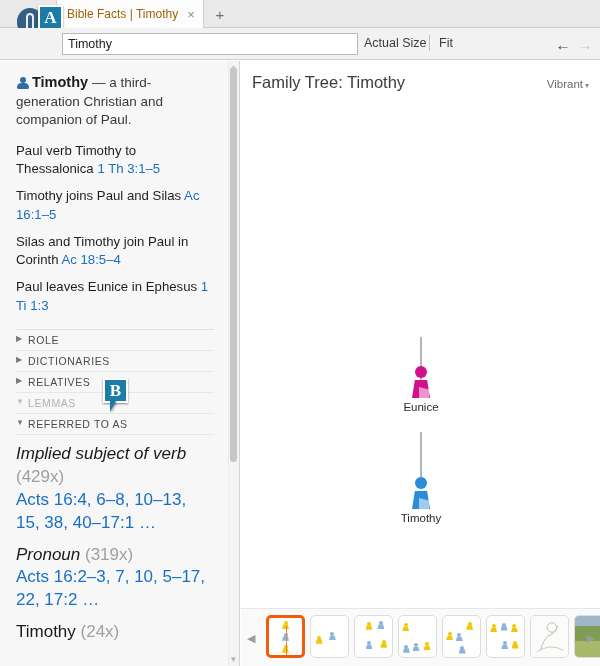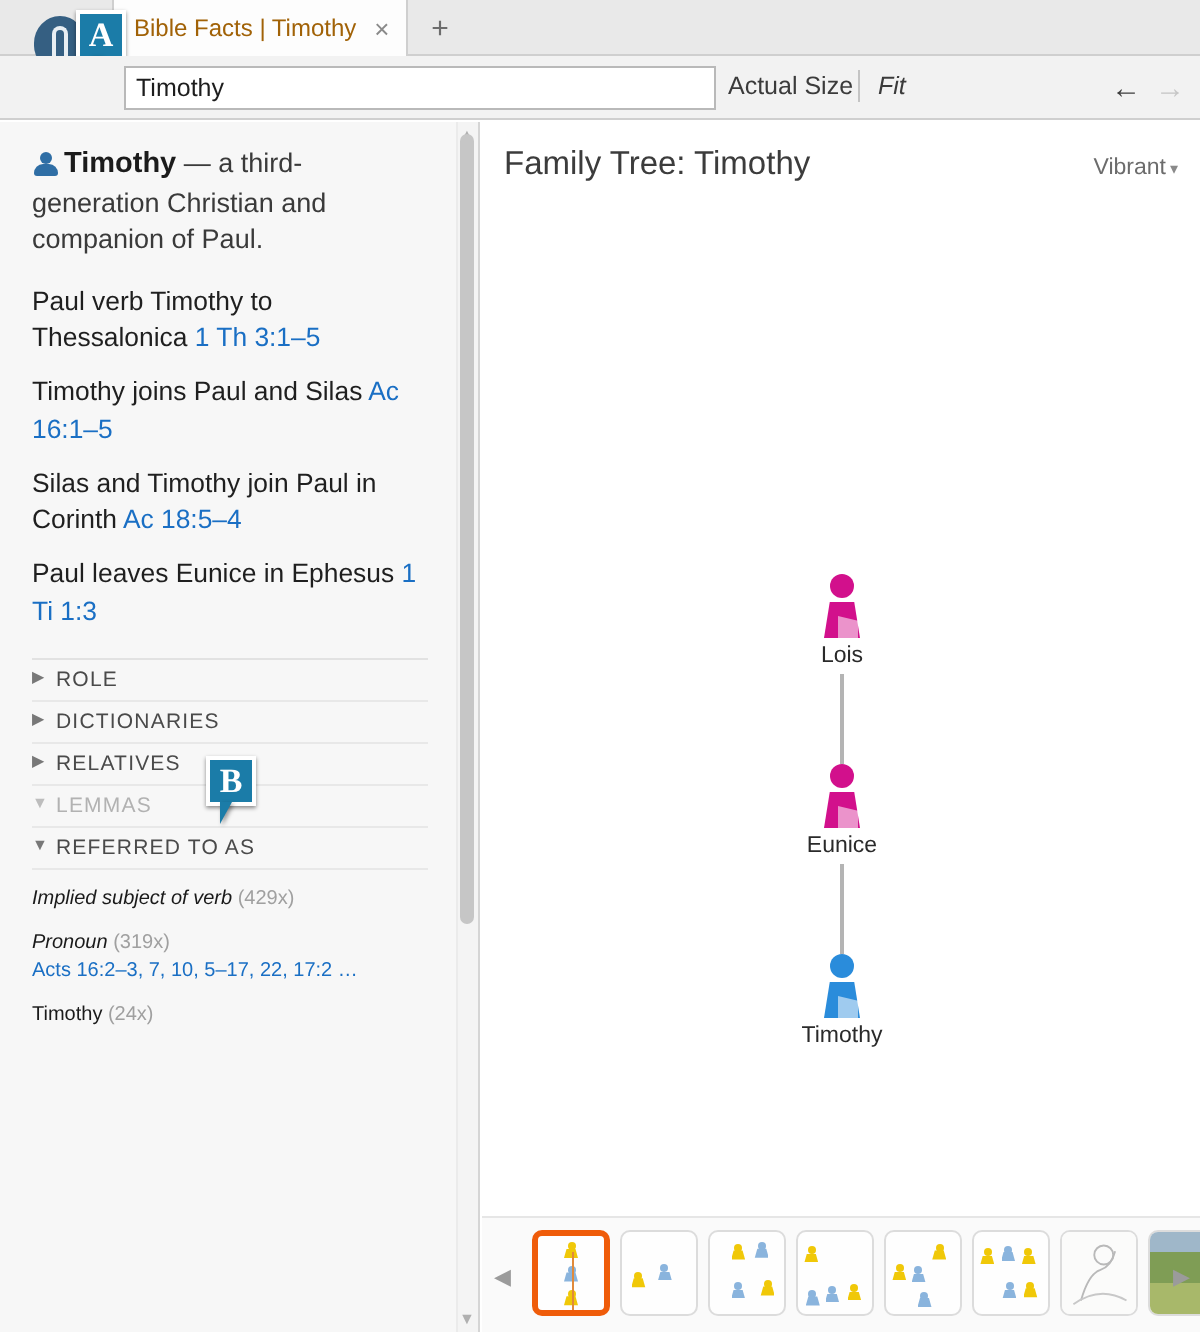--- a/index.html
+++ b/index.html
@@ -102,21 +102,21 @@
     background: #ffffff; border: 1px solid #b9b9b9;
     font-size: 12.5px; color: #1d1d1d;
     padding: 0 5px; line-height: 20px;
     font-family: "Liberation Sans", sans-serif;
   }
   .tbtn {
     position: absolute; top: 8px; font-size: 12.5px; color: #3b3b3b;
     white-space: nowrap;
   }
   #btn-actual { left: 364px; }
-  #btn-fit { left: 439px; font-style: italic; }
+  #btn-fit { left: 439px; }
   .tdiv {
     position: absolute; left: 429px; top: 7px; width: 1px; height: 16px;
     background: #c4c4c4;
   }
   .navarrow {
     position: absolute; top: 6px; width: 20px; height: 20px;
     display: flex; align-items: center; justify-content: center;
     font-size: 15px; line-height: 1;
   }
   #nav-back { left: 553px; color: #3d3d3d; }
@@ -162,21 +162,21 @@
     font-size: 10.5px; letter-spacing: .6px; color: #4a4a4a;
   }
   .sec.dim { color: #b2b2b2; }
   .chev {
     display: inline-block; width: 12px; font-size: 8px; color: #787878;
     transform: translateY(-1px);
   }
   .sec.dim .chev { color: #bdbdbd; }
 
   .rta { padding-top: 8px; }
-  .rta-item { padding-bottom: 9px; font-size: 10px; line-height: 1.35; }
+  .rta-item { padding-bottom: 9px; font-size: 17px; line-height: 1.35; }
   .rta-label { font-style: italic; color: #1a1a1a; }
   .rta-label.plain { font-style: normal; }
   .rta-count { color: #a0a0a0; }
   .rta-refs { color: #1a6fc4; }
 
   
   .sb-track {
     position: absolute; right: 0; top: 0; width: 11px; height: 605px;
     background: #f4f4f4; border-left: 1px solid #ebebeb;
   }
@@ -335,21 +335,21 @@
             <span class="chev">▼</span>
             <span>LEMMAS</span>
           </div>
           <div class="sec">
             <span class="chev">▼</span>
             <span>REFERRED TO AS</span>
           </div>
         </div>
 
       <div class="rta" id="rta-list">
-          <div class="rta-item"><span class="rta-label">Implied subject of verb</span><span class="rta-count"> (429x)</span></div>
+          <div class="rta-item"><span class="rta-label">Implied subject of verb</span><span class="rta-count"> (429x)</span><div class="rta-refs">Acts 16:4, 6–8, 10–13, 15, 38, 40–17:1 …</div></div>
           <div class="rta-item"><span class="rta-label">Pronoun</span><span class="rta-count"> (319x)</span><div class="rta-refs">Acts 16:2–3, 7, 10, 5–17, 22, 17:2 …</div></div>
           <div class="rta-item"><span class="rta-label plain">Timothy</span><span class="rta-count"> (24x)</span></div>
         </div>
 
     </div>
 
     <div class="sb-track">
       <div class="sb-arrow" style="top:2px">▲</div>
       <div class="sb-thumb"></div>
       <div class="sb-arrow" style="bottom:2px">▼</div>
@@ -362,30 +362,22 @@
   </div>
 
   <div class="main">
     <div class="main-head">
       <div class="main-title">Family Tree: Timothy</div>
       <div class="vibrant">
         <span>Vibrant</span><span class="cv">▾</span>
       </div>
     </div>
     <div class="tree" id="tree-canvas">
-        <div class="node" style="left: 135px; top: 180px;">
-          <div class="fig">
-            <div class="head" style="background: rgb(210, 16, 140);"></div>
-            <div class="body" style="background: rgb(210, 16, 140);"></div>
-            <div class="skirt" style="background: rgb(255, 255, 255);"></div>
-          </div>
-          <div class="node-label">Lois</div>
-        </div>
         <div class="edge" style="left: 179.3px; top: 230px; height: 45px;"></div>
-        <div class="node" style="left: 135px; top: 275px;">
+        <div class="node" style="left: 135px; top: 259px;">
           <div class="fig">
             <div class="head" style="background: rgb(210, 16, 140);"></div>
             <div class="body" style="background: rgb(210, 16, 140);"></div>
             <div class="skirt" style="background: rgb(255, 255, 255);"></div>
           </div>
           <div class="node-label">Eunice</div>
         </div>
         <div class="edge" style="left: 179.3px; top: 325px; height: 45px;"></div>
         <div class="node" style="left: 135px; top: 370px;">
           <div class="fig">

